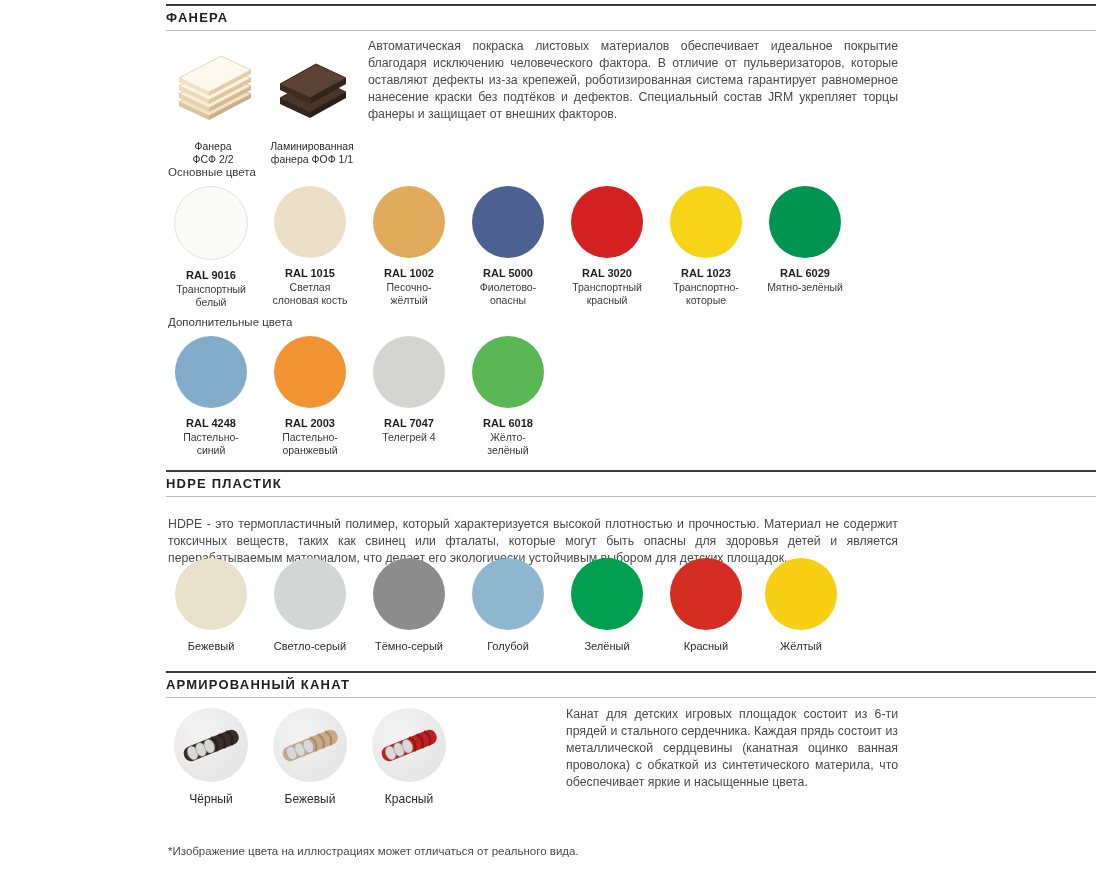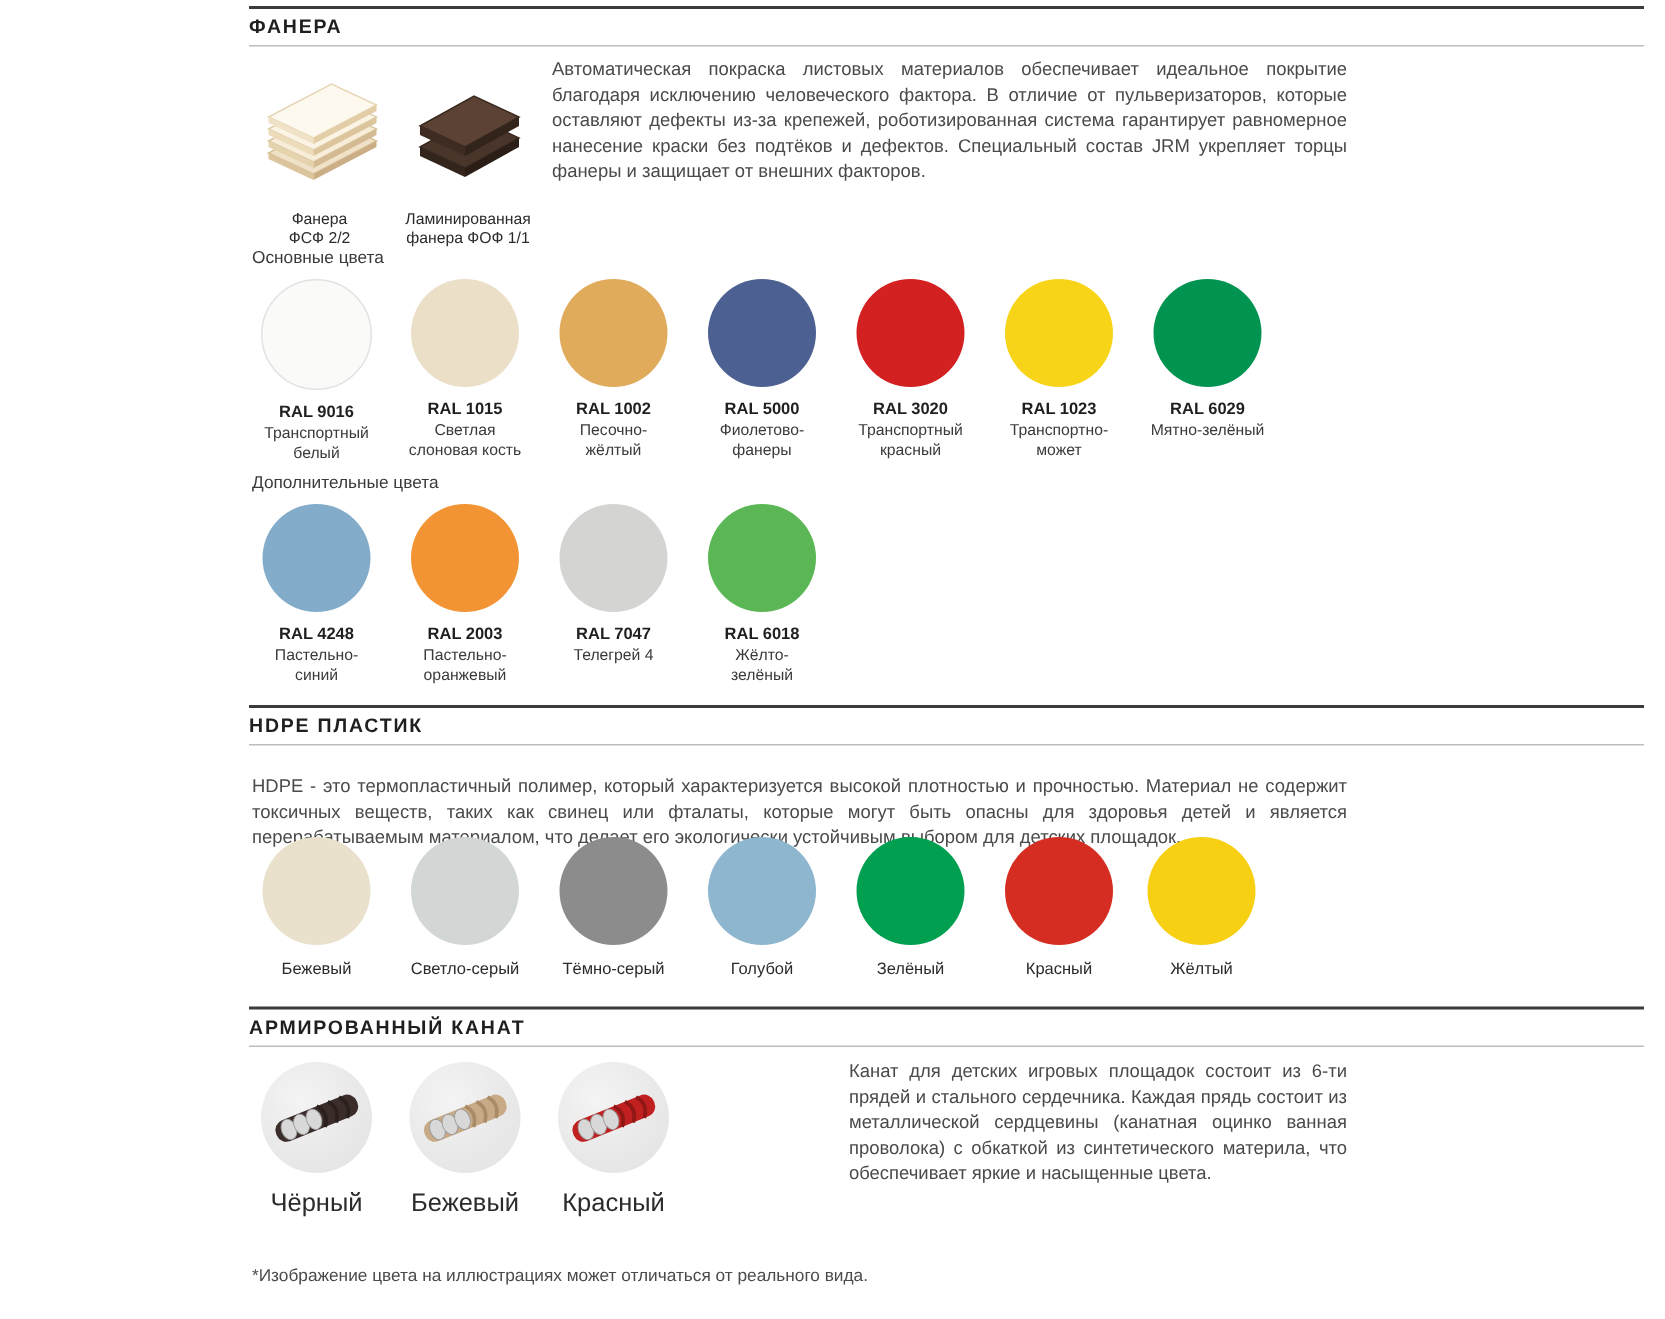--- a/index.html
+++ b/index.html
@@ -78,21 +78,21 @@
   .rope{
     position:absolute;text-align:center;width:110px;
   }
   .rope .circle{
     width:74px;height:74px;border-radius:50%;
     margin:0 auto;
     background:radial-gradient(circle at 36% 32%, #f4f4f4 0%, #e9e9e9 55%, #e2e2e2 100%);
     position:relative;overflow:hidden;
   }
   .rope .caption{
-    font-size:17px;color:#2b2b2b;margin-top:10px;
+    font-size:12px;color:#2b2b2b;margin-top:10px;
   }
 
   .footnote{
     position:absolute;
     font-size:11.5px;color:#4a4a4a;
   }
 </style>
 </head>
 <body>
 
@@ -165,33 +165,33 @@
   <div class="swatch" style="left:354px;top:186px;">
     <div class="dot" style="background:#e0ab5b;"></div>
     <div class="code">RAL 1002</div>
     <div class="name">Песочно-
 жёлтый</div>
   </div>
   <div class="swatch" style="left:453px;top:186px;">
     <div class="dot" style="background:#4c6191;"></div>
     <div class="code">RAL 5000</div>
     <div class="name">Фиолетово-
-фанеры</div>
+опасны</div>
   </div>
   <div class="swatch" style="left:552px;top:186px;">
     <div class="dot" style="background:#d32020;"></div>
     <div class="code">RAL 3020</div>
     <div class="name">Транспортный
 красный</div>
   </div>
   <div class="swatch" style="left:651px;top:186px;">
     <div class="dot" style="background:#f7d417;"></div>
     <div class="code">RAL 1023</div>
     <div class="name">Транспортно-
-может</div>
+которые</div>
   </div>
   <div class="swatch" style="left:750px;top:186px;">
     <div class="dot" style="background:#019350;"></div>
     <div class="code">RAL 6029</div>
     <div class="name">Мятно-зелёный</div>
   </div>
 
   <div class="group-label" style="left:168px;top:316px;">Дополнительные цвета</div>
 
   <div class="swatch" style="left:156px;top:336px;">

